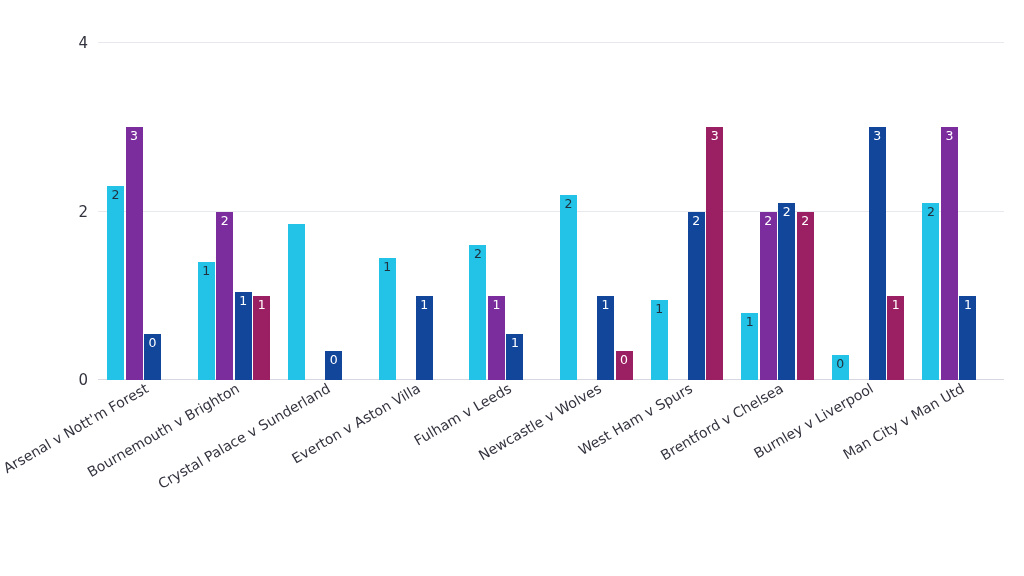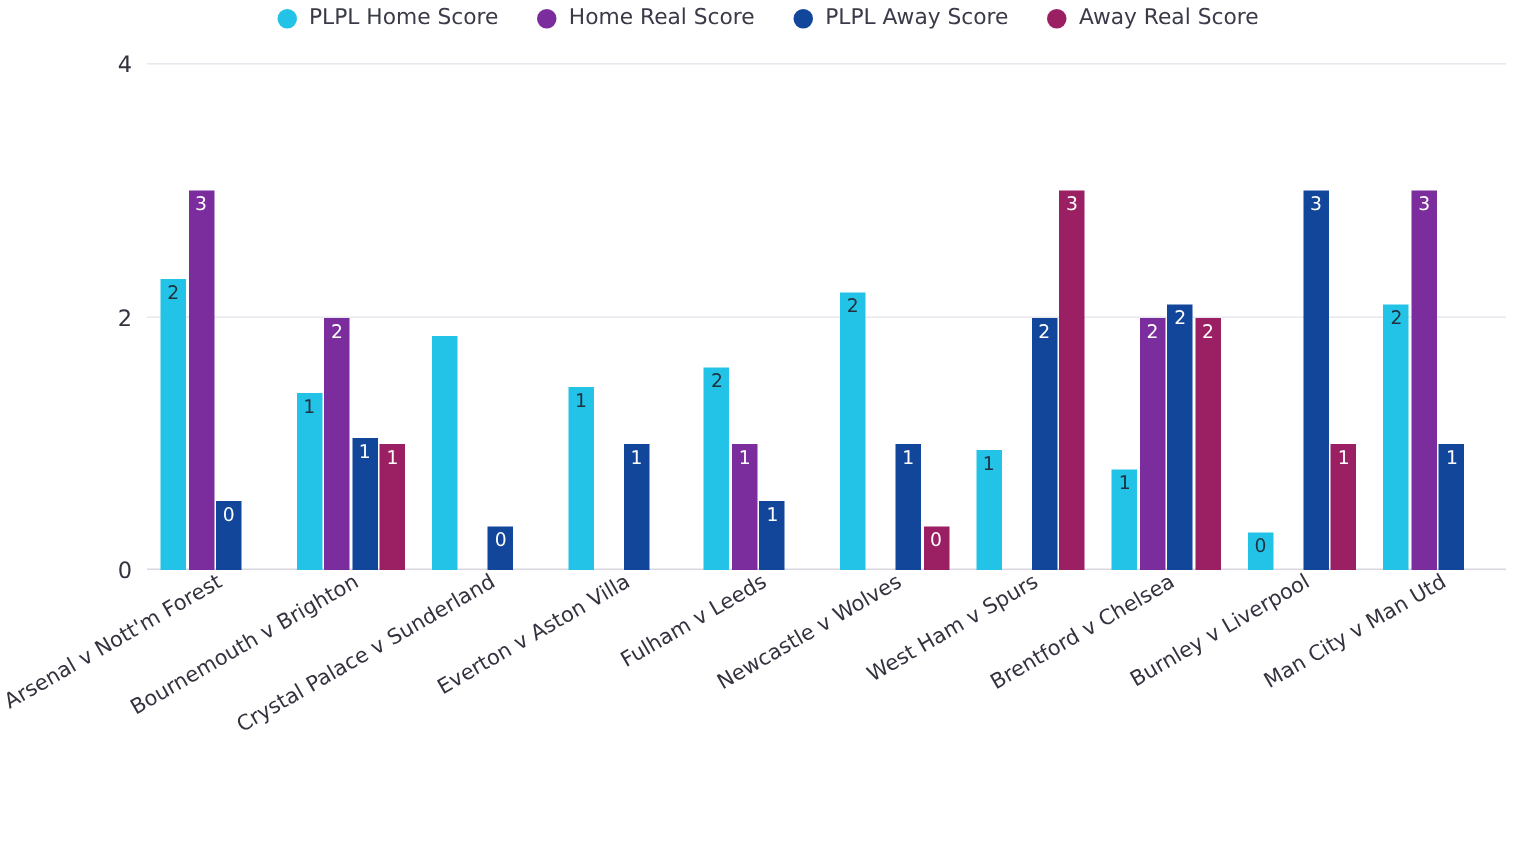--- a/index.html
+++ b/index.html
@@ -122,38 +122,20 @@
     transform-origin: right top;
     transform: rotate(-30deg);
     text-align: right;
   }
 </style>
 </head>
 <body>
 
 <div id="root">
 
-  <div id="legend">
-    <div class="legend-item">
-      <span class="legend-dot" style="background:#22c3e6"></span>
-      <span class="legend-label">PLPL Home Score</span>
-    </div>
-    <div class="legend-item">
-      <span class="legend-dot" style="background:#7b2d9e"></span>
-      <span class="legend-label">Home Real Score</span>
-    </div>
-    <div class="legend-item">
-      <span class="legend-dot" style="background:#11469b"></span>
-      <span class="legend-label">PLPL Away Score</span>
-    </div>
-    <div class="legend-item">
-      <span class="legend-dot" style="background:#9b1f63"></span>
-      <span class="legend-label">Away Real Score</span>
-    </div>
-  </div>
 
   <div id="yticks">
       <div class="ytick-abs" style="top: 337px;">0</div>
       <div class="ytick-abs" style="top: 168.5px;">2</div>
       <div class="ytick-abs" style="top: 0px;">4</div>
     </div>
 
   <div id="plot">
       <div class="axis-base" style="bottom: 0px;"></div>
       <div class="gridline" style="bottom: 168.5px;"></div>

